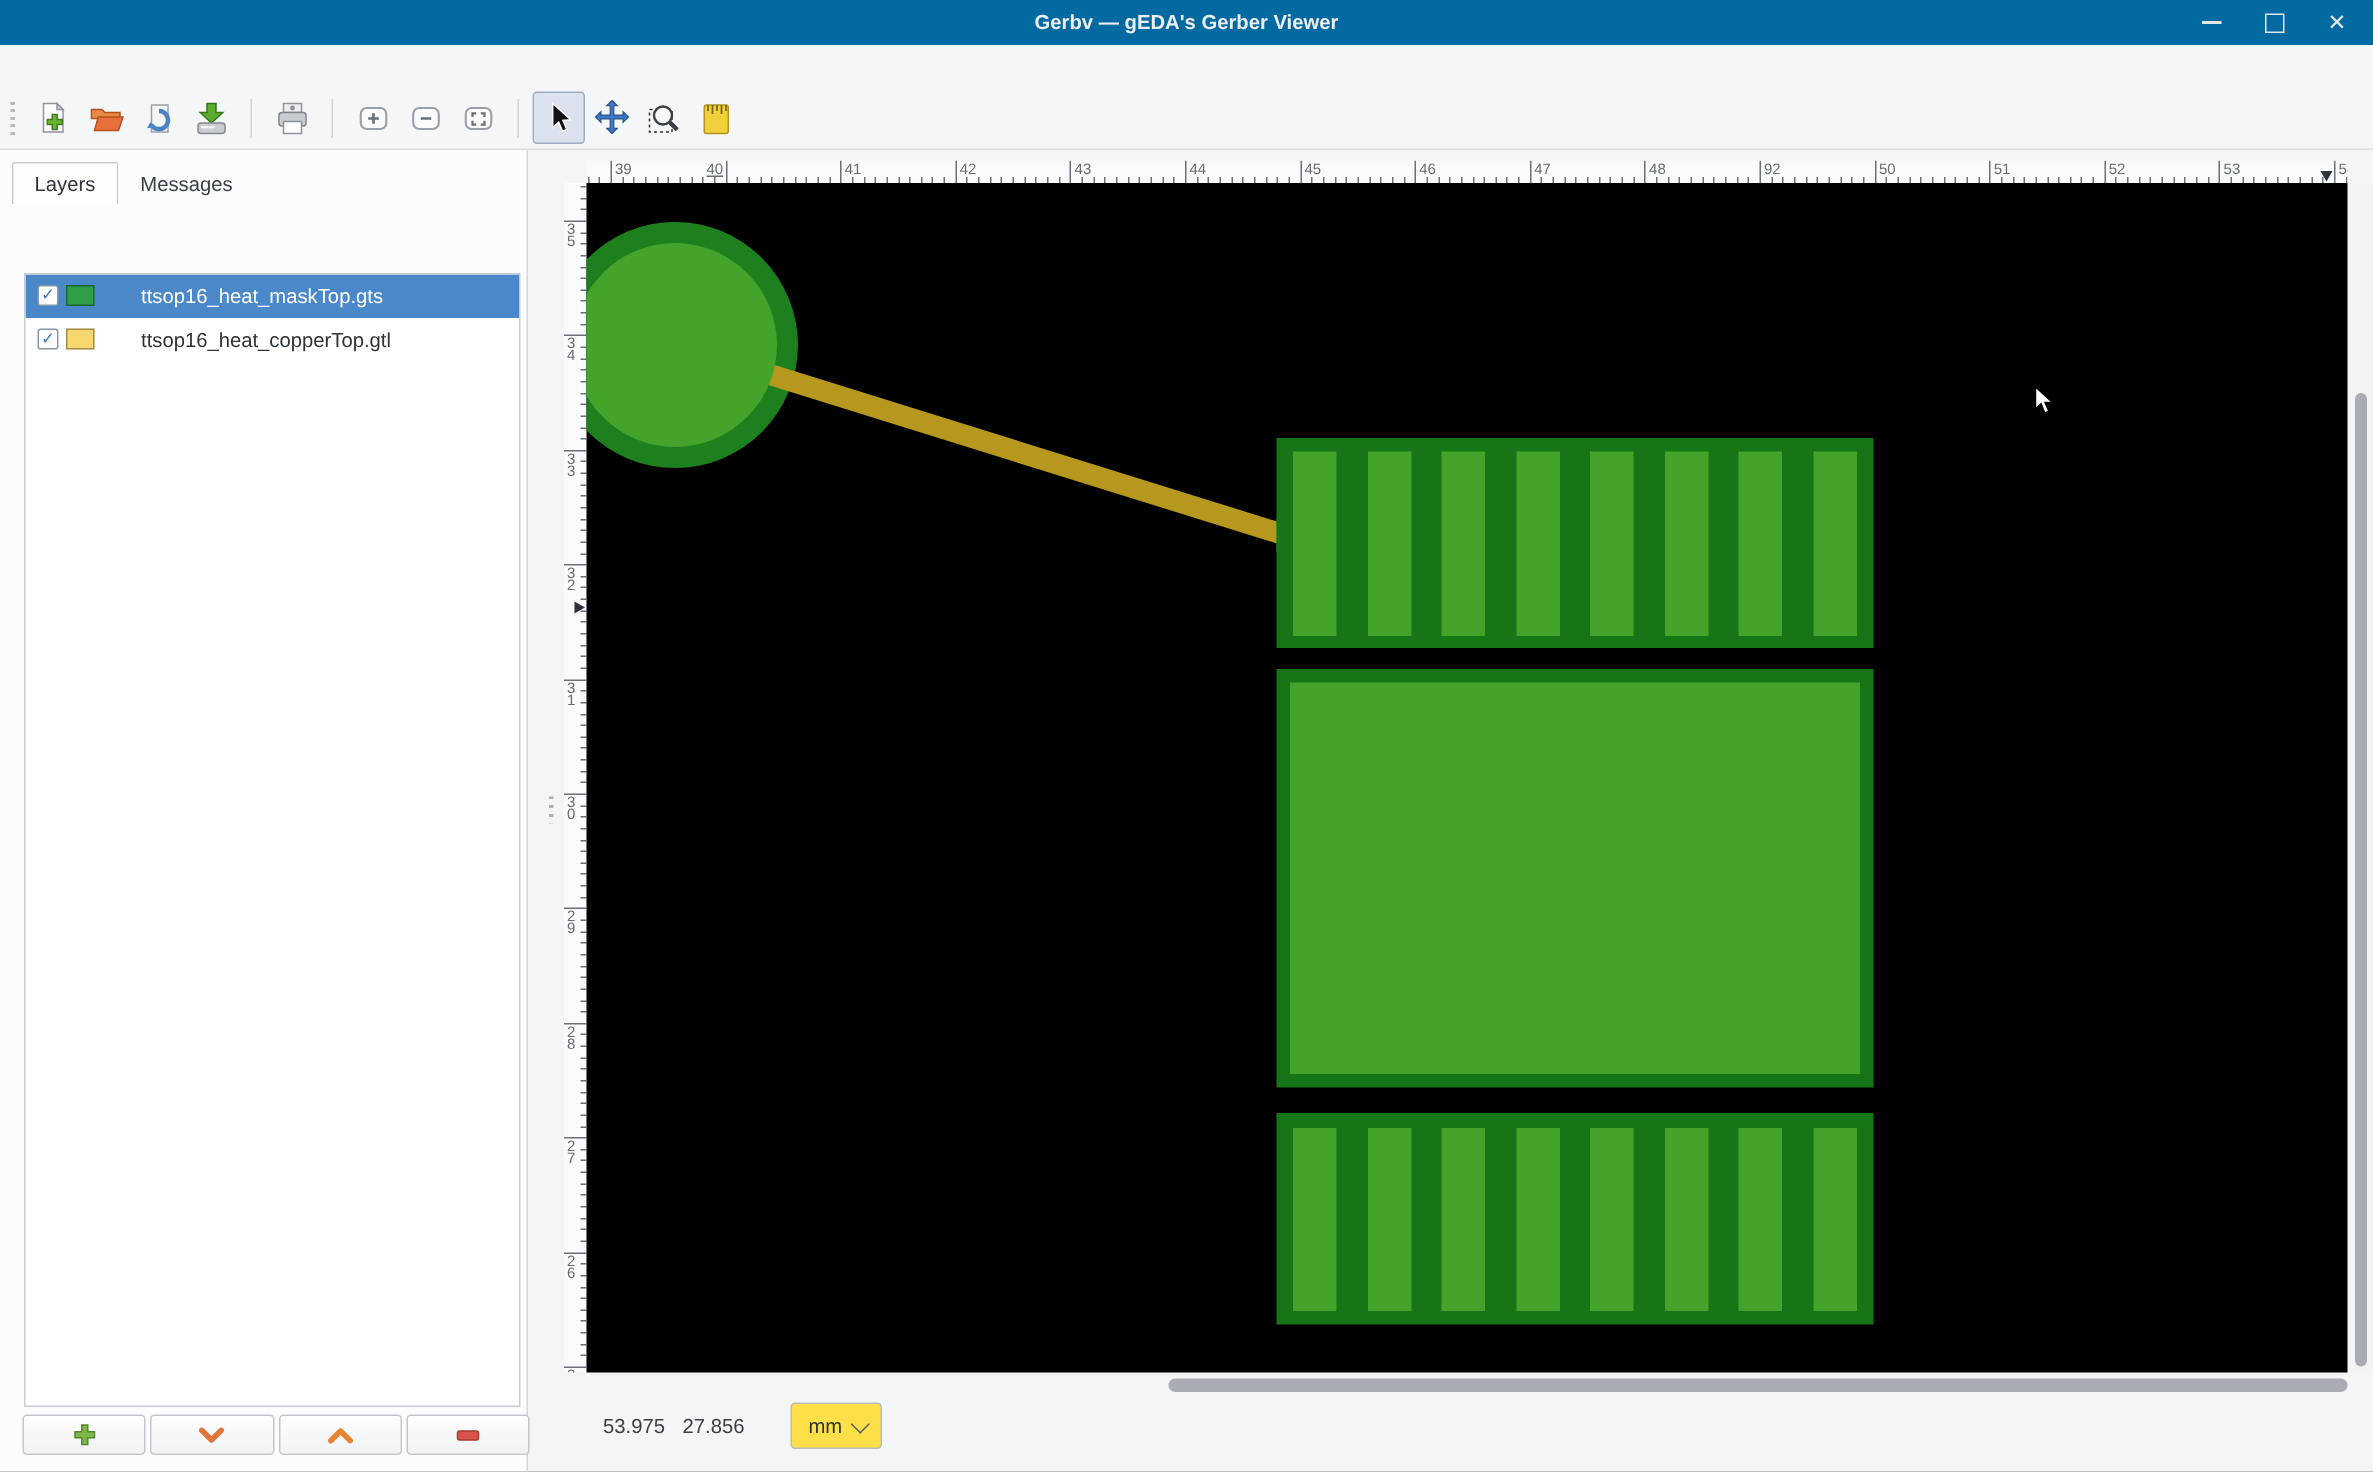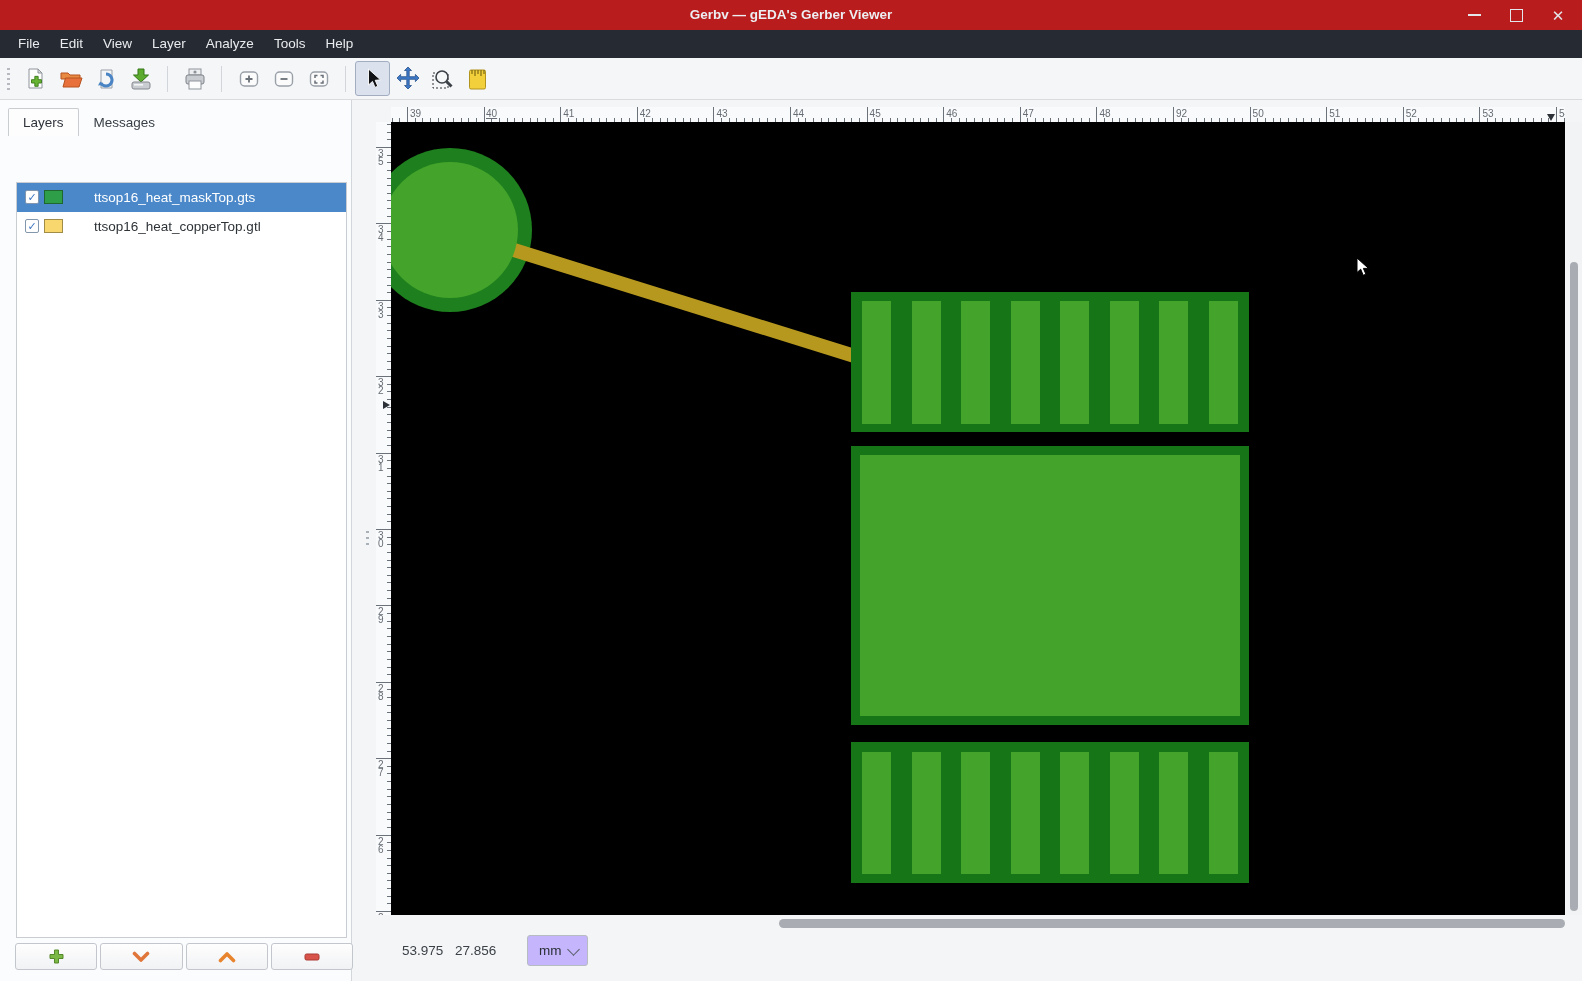--- a/index.html
+++ b/index.html
@@ -1,20 +1,20 @@
 <!DOCTYPE html>
 <html><head>
 <meta charset="utf-8">
 <style>
   html,body{margin:0;padding:0;background:#e9eaec;}
   .app{position:relative;width:1582px;height:981px;background:#f4f5f6;overflow:hidden;
        font-family:"Liberation Sans","DejaVu Sans",sans-serif;-webkit-font-smoothing:antialiased;}
 
   
-  .titlebar{position:absolute;left:0;top:0;width:100%;height:30px;background:#b91c1c;}
+  .titlebar{position:absolute;left:0;top:0;width:100%;height:30px;background:#0369a1;}
   .title{position:absolute;left:0;right:0;top:0;height:30px;line-height:30px;text-align:center;
          color:#eceef1;font-size:13.5px;font-weight:bold;}
   .win-controls{position:absolute;right:16px;top:0;height:30px;display:flex;align-items:center;gap:26px;}
   .wc{width:16px;height:16px;display:flex;align-items:center;justify-content:center;color:#e3e6ea;cursor:default;}
   .wc-min-glyph{width:13px;height:0;border-bottom:2px solid #e3e6ea;}
   .wc-max-glyph{width:11px;height:11px;border:1.5px solid #e3e6ea;}
   .wc-close-glyph{font-size:15px;line-height:15px;color:#e3e6ea;}
 
   
   .menubar{position:absolute;left:0;top:30px;width:100%;height:28px;background:#262a33;
@@ -54,21 +54,21 @@
   .lr-name{position:absolute;left:77px;top:0;line-height:29px;font-size:13.5px;color:#2e3338;white-space:nowrap;}
   .layer-row.selected .lr-name{color:#fff;}
   .layer-btns{position:absolute;left:15px;top:843px;width:338px;display:flex;gap:3px;}
   .lb{flex:1;height:25px;background:linear-gradient(#fefefe,#f1f2f4);border:1px solid #c3c7cd;
       border-radius:3px;display:flex;align-items:center;justify-content:center;}
 
   
   .statusbar{position:absolute;left:352px;right:0;top:935px;height:33px;}
   .coord{position:absolute;top:0;line-height:31px;font-size:13.5px;color:#3c4148;}
   .coord-x{left:50px;} .coord-y{left:103px;}
-  .units-select{position:absolute;left:175px;top:0;width:61px;height:31px;background:#c4b5fd;
+  .units-select{position:absolute;left:175px;top:0;width:61px;height:31px;background:#fde047;
                 border:1px solid #b7bbc2;border-radius:3px;box-sizing:border-box;}
   .units-label{position:absolute;left:11px;top:0;line-height:29px;font-size:13.5px;color:#2b3036;}
   .units-select .chev{right:9px;}
   .status-msg{position:absolute;left:251px;top:0;line-height:31px;font-size:13.5px;font-weight:bold;color:#30353c;white-space:nowrap;}
 
   
   .splitter{position:absolute;left:366px;top:531px;width:3px;height:18px;
             background:repeating-linear-gradient(#aab0b8 0 2px,transparent 2px 6px);}
   .ruler-top{position:absolute;left:391px;top:107px;width:1174px;height:15px;background:#f9fafb;overflow:hidden;}
   .ruler-left{position:absolute;left:376px;top:122px;width:15px;height:793px;background:#f9fafb;overflow:hidden;}
@@ -119,29 +119,20 @@
         </div>
       <div class="wc">
           <div class="wc-max-glyph"></div>
         </div>
       <div class="wc">
           <div class="wc-close-glyph">✕</div>
         </div>
     </div>
   </div>
 
-  <div class="menubar">
-      <span class="menu-item">File</span>
-      <span class="menu-item">Edit</span>
-      <span class="menu-item">View</span>
-      <span class="menu-item">Layer</span>
-      <span class="menu-item">Analyze</span>
-      <span class="menu-item">Tools</span>
-      <span class="menu-item">Help</span>
-    </div>
 
   <div class="toolbar">
     <div class="tb-handle"></div>
 
     <div class="tb-btn">
       <svg width="24" height="24" viewBox="0 0 24 24">
         <path d="M5 2h9l4 4v15H5z" fill="#fdfdfd" stroke="#8f949b"></path>
         <path d="M14 2l4 4h-4z" fill="#d9dce0" stroke="#8f949b"></path>
         <path d="M13.5 13h3.5v3.5H20.5v3.5H17V23.5h-3.5V20H10v-3.5h3.5z" fill="#66b432" stroke="#3f7d1d" transform="translate(-2 -3) scale(0.95)"></path>
       </svg>
@@ -277,21 +268,21 @@
       <div class="rt-minor" style="left: 23.66px;"></div>
       <div class="rt-minor" style="left: 31.32px;"></div>
       <div class="rt-minor" style="left: 38.98px;"></div>
       <div class="rt-minor" style="left: 46.64px;"></div>
       <div class="rt-minor" style="left: 54.3px;"></div>
       <div class="rt-minor" style="left: 61.96px;"></div>
       <div class="rt-minor" style="left: 69.62px;"></div>
       <div class="rt-minor" style="left: 77.28px;"></div>
       <div class="rt-minor" style="left: 84.94px;"></div>
       <div class="rt-major" style="left: 92.6px;"></div>
-      <div class="rt-label" style="left: 95px; text-decoration: underline;">40</div>
+      <div class="rt-label" style="left: 80px; text-decoration: underline;">40</div>
       <div class="rt-minor" style="left: 100.26px;"></div>
       <div class="rt-minor" style="left: 107.92px;"></div>
       <div class="rt-minor" style="left: 115.58px;"></div>
       <div class="rt-minor" style="left: 123.24px;"></div>
       <div class="rt-minor" style="left: 130.9px;"></div>
       <div class="rt-minor" style="left: 138.56px;"></div>
       <div class="rt-minor" style="left: 146.22px;"></div>
       <div class="rt-minor" style="left: 153.88px;"></div>
       <div class="rt-minor" style="left: 161.54px;"></div>
       <div class="rt-major" style="left: 169.2px;"></div>

